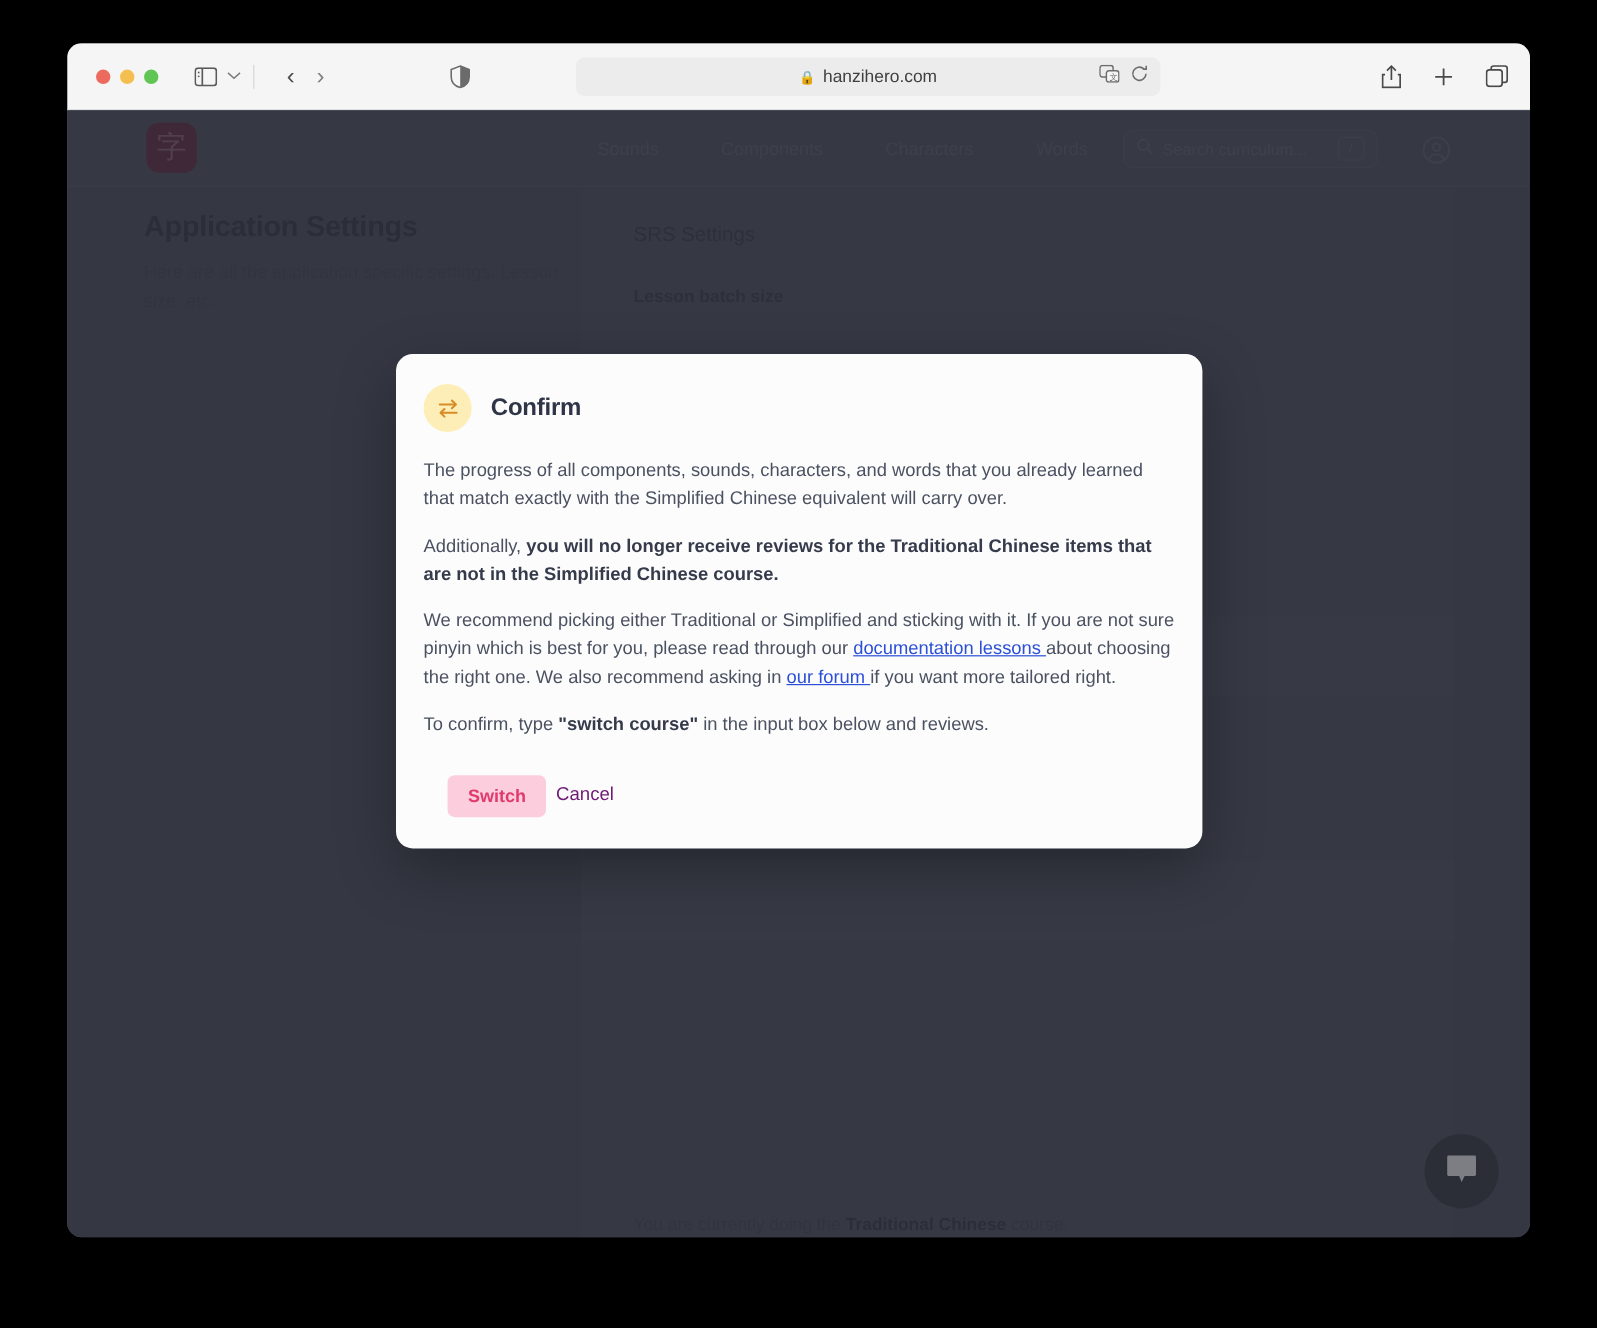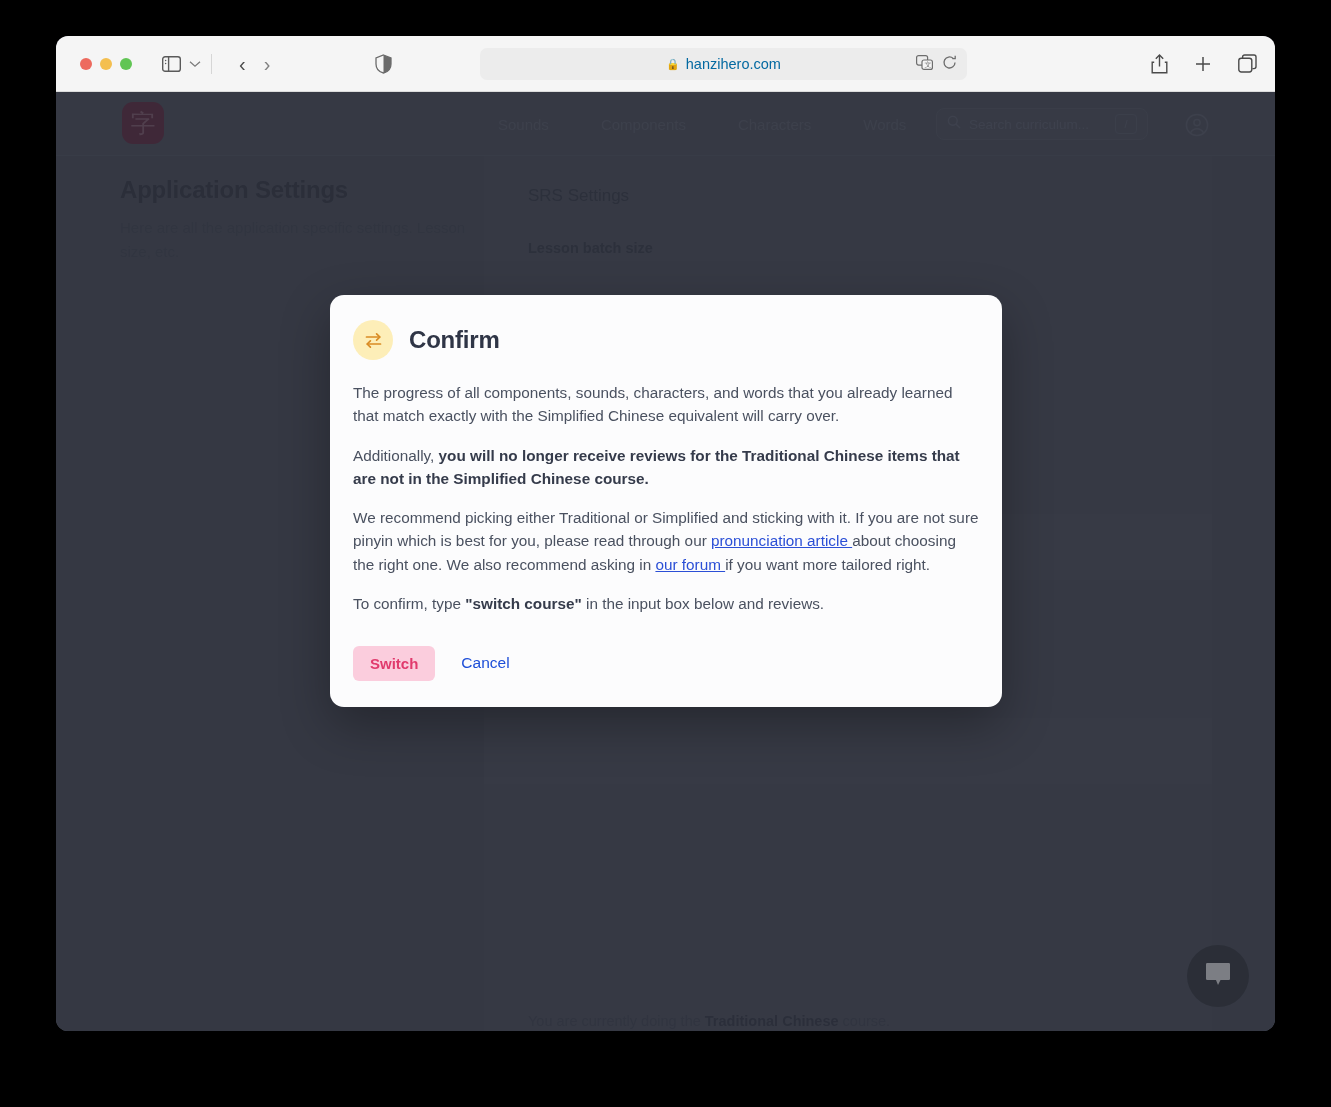--- a/index.html
+++ b/index.html
@@ -66,21 +66,21 @@
     width: 487px;
     height: 32px;
     background: #ececec;
     border-radius: 7px;
     display: flex;
     align-items: center;
     justify-content: center;
   }
   .url-inner { display: flex; align-items: center; gap: 6px; }
   .lock-glyph { font-size: 11px; color: #787878; }
-  .url-text { font-size: 14.5px; color: #0369a1; }
+  .url-text { font-size: 14.5px; color: #404040; }
   .url-right {
     position: absolute; right: 10px; top: 0; bottom: 0;
     display: flex; align-items: center; gap: 9px;
   }
 
   .toolbar-right {
     position: absolute; right: 18px; top: 0; bottom: 0;
     display: flex; align-items: center; gap: 26px;
   }
 
@@ -190,21 +190,21 @@
     padding: 25px 23px 26px 23px;
   }
   .modal-head { display: flex; align-items: center; gap: 16px; margin-bottom: 21px; }
   .swap-badge {
     width: 40px; height: 40px; border-radius: 50%;
     background: #fdeeb8;
     display: flex; align-items: center; justify-content: center;
     flex: 0 0 40px;
   }
   .modal-title {
-    font-size: 24px; font-weight: bold; color: #2f3546;
+    font-size: 20px; font-weight: bold; color: #2f3546;
     letter-spacing: -0.2px;
   }
   .modal-body p {
     font-size: 15.3px;
     line-height: 1.52;
     color: #4a5160;
     margin-bottom: 16px;
   }
   .modal-body p:last-child { margin-bottom: 0; }
   .modal-body b { color: #353b4b; font-weight: bold; }
@@ -218,36 +218,36 @@
     padding: 0 14px;
     font-size: 15px;
     font-family: "Liberation Sans", sans-serif;
     color: #4a5160;
     background: #ffffff;
     border: 1.6px solid #3a55cc;
     border-radius: 6px;
     outline: none;
   }
 
-  .modal-actions { display: flex; align-items: center; gap: 18px; margin-top: 30px; }
+  .modal-actions { display: flex; align-items: center; gap: 0; margin-top: 30px; margin-left: 20px; }
   .btn-switch {
     background: #fbcddd;
     color: #e13a6d;
     border: none;
     border-radius: 6px;
     font-size: 15px;
     font-weight: bold;
     font-family: "Liberation Sans", sans-serif;
     padding: 9px 17px;
     cursor: pointer;
   }
   .btn-cancel {
     background: transparent;
     border: none;
-    color: #1d4ed8;
+    color: #701a75;
     font-size: 15.5px;
     font-family: "Liberation Sans", sans-serif;
     padding: 9px 8px;
     cursor: pointer;
   }
 </style>
 </head>
 <body>
 
 <div id="root">
@@ -405,21 +405,21 @@
               <path d="M17.5 14 H4.5"></path>
               <path d="M7.4 10.8 L4.1 14 L7.4 17.2"></path>
             </svg>
           </span>
           <span class="modal-title">Confirm</span>
         </div>
 
         <div class="modal-body">
           <p>The progress of all components, sounds, characters, and words that you already learned that match exactly with the Simplified Chinese equivalent will carry over.</p>
           <p><span>Additionally, </span><b>you will no longer receive reviews for the Traditional Chinese items that are not in the Simplified Chinese course.</b></p>
-          <p><span>We recommend picking either Traditional or Simplified and sticking with it. If you are not sure pinyin which is best for you, please read through our </span><a href="#">pronunciation article </a><span>about choosing the right one. We also recommend asking in </span><a href="#">our forum </a><span>if you want more tailored right.</span></p>
+          <p><span>We recommend picking either Traditional or Simplified and sticking with it. If you are not sure pinyin which is best for you, please read through our </span><a href="#">documentation lessons </a><span>about choosing the right one. We also recommend asking in </span><a href="#">our forum </a><span>if you want more tailored right.</span></p>
           <p><span>To confirm, type </span><b>"switch course"</b><span> in the input box below and reviews.</span></p>
         </div>
 
 
         <div class="modal-actions">
           <button class="btn-switch">Switch</button>
           <button class="btn-cancel">Cancel</button>
         </div>
       </div>
 

